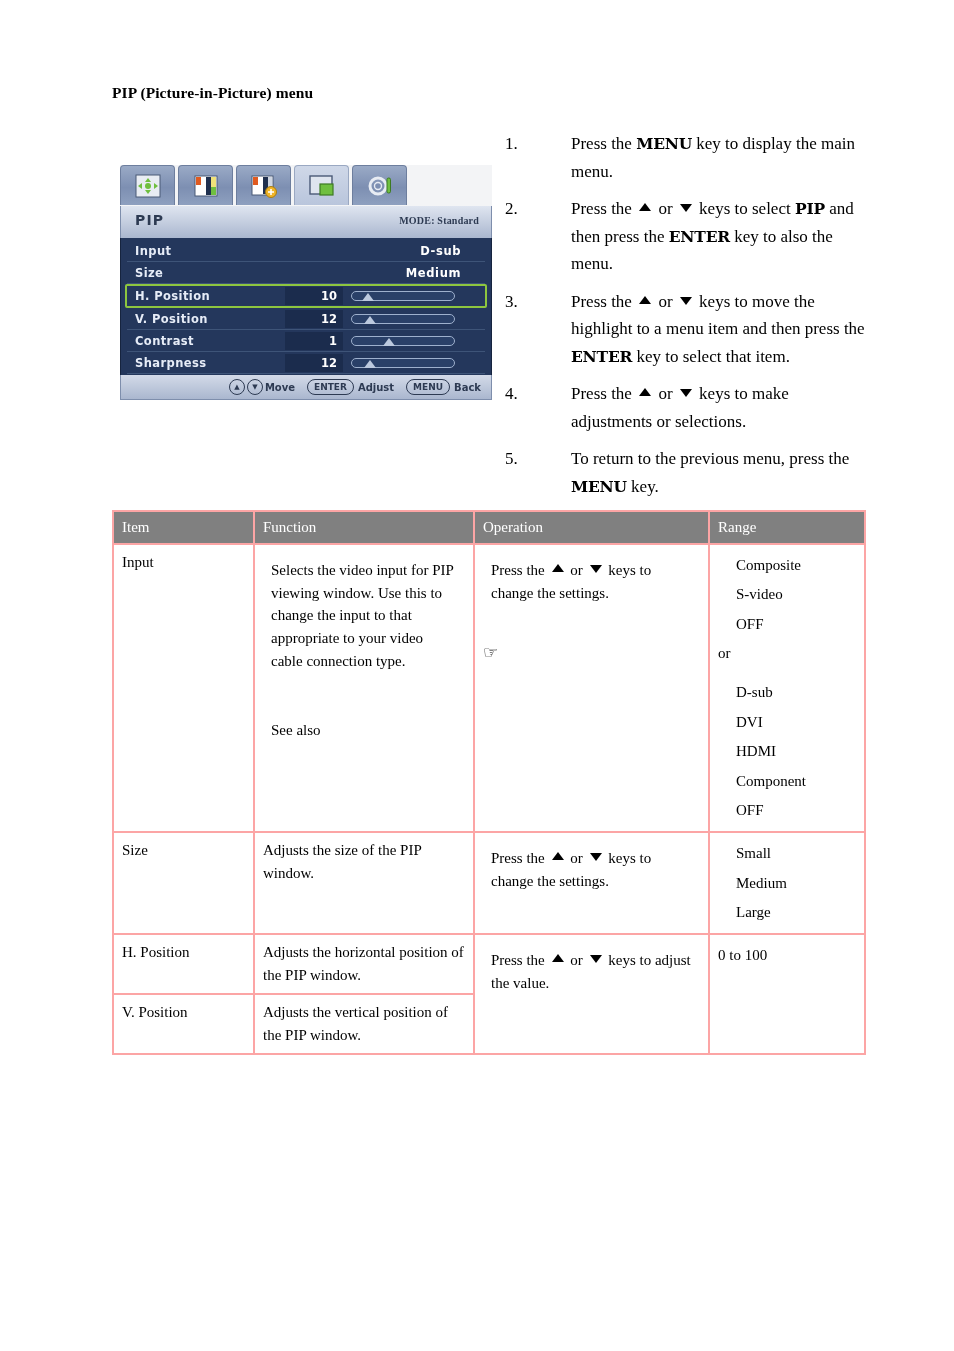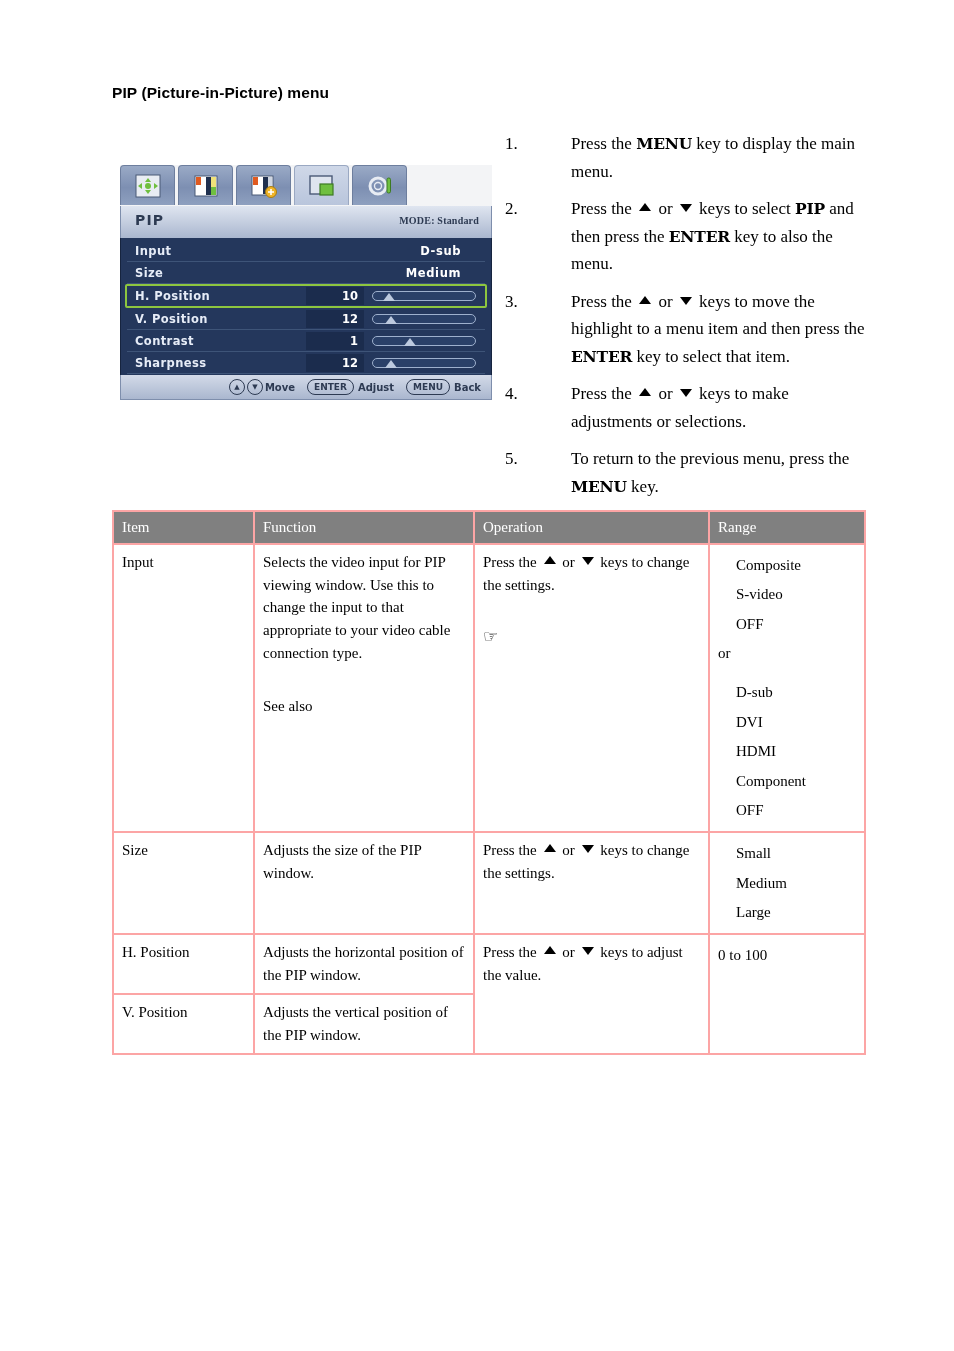--- a/index.html
+++ b/index.html
@@ -14,21 +14,21 @@
     font-family: "Liberation Serif", serif;
     color: #000000;
     overflow: hidden;
   }
 
   
   #page-heading {
     position: absolute;
     left: 112px;
     top: 84px;
-    font-family: Liberation Sans, sans-serif;
+    font-family: Liberation Serif, serif;
     font-weight: bold;
     font-size: 15.5px;
     letter-spacing: 0.1px;
     color: #000;
     white-space: nowrap;
   }
 
   
   #osd-figure {
     position: absolute;
@@ -160,21 +160,20 @@
     background: #1b2c4d;
     display: flex;
     align-items: center;
     justify-content: flex-end;
     padding-right: 6px;
     box-sizing: border-box;
     font-family: "DejaVu Sans", sans-serif;
     font-size: 11.5px;
     font-weight: bold;
     color: #ffffff;
-    margin-left: 21px;
   }
   .osd-slider {
     position: relative;
     width: 104px;
     height: 10px;
     margin-left: 8px;
     border: 1px solid #9eb0cd;
     border-radius: 5px;
     background: #2a4068;
     box-sizing: border-box;
@@ -296,21 +295,21 @@
   }
   col.c-item { width: 141px; }
   col.c-func { width: 220px; }
   col.c-oper { width: 235px; }
   col.c-rang { width: 156px; }
 
   .range-list { padding: 0; margin: 0; list-style: none; }
   .range-list li { padding-left: 18px; line-height: 1.96; }
   .range-list li.flush { padding-left: 0; }
   .range-list li.spacer { height: 10px; line-height: 10px; }
-  .cell-p { margin: 0; }
+  .cell-p { margin: 8px; }
   .cell-gap { height: 30px; }
   .hand-icon {
     font-family: "DejaVu Sans", sans-serif;
     font-size: 17px;
     line-height: 1;
     display: inline-block;
   }
   td.oper-mid { vertical-align: middle; }
 </style>
 </head>

